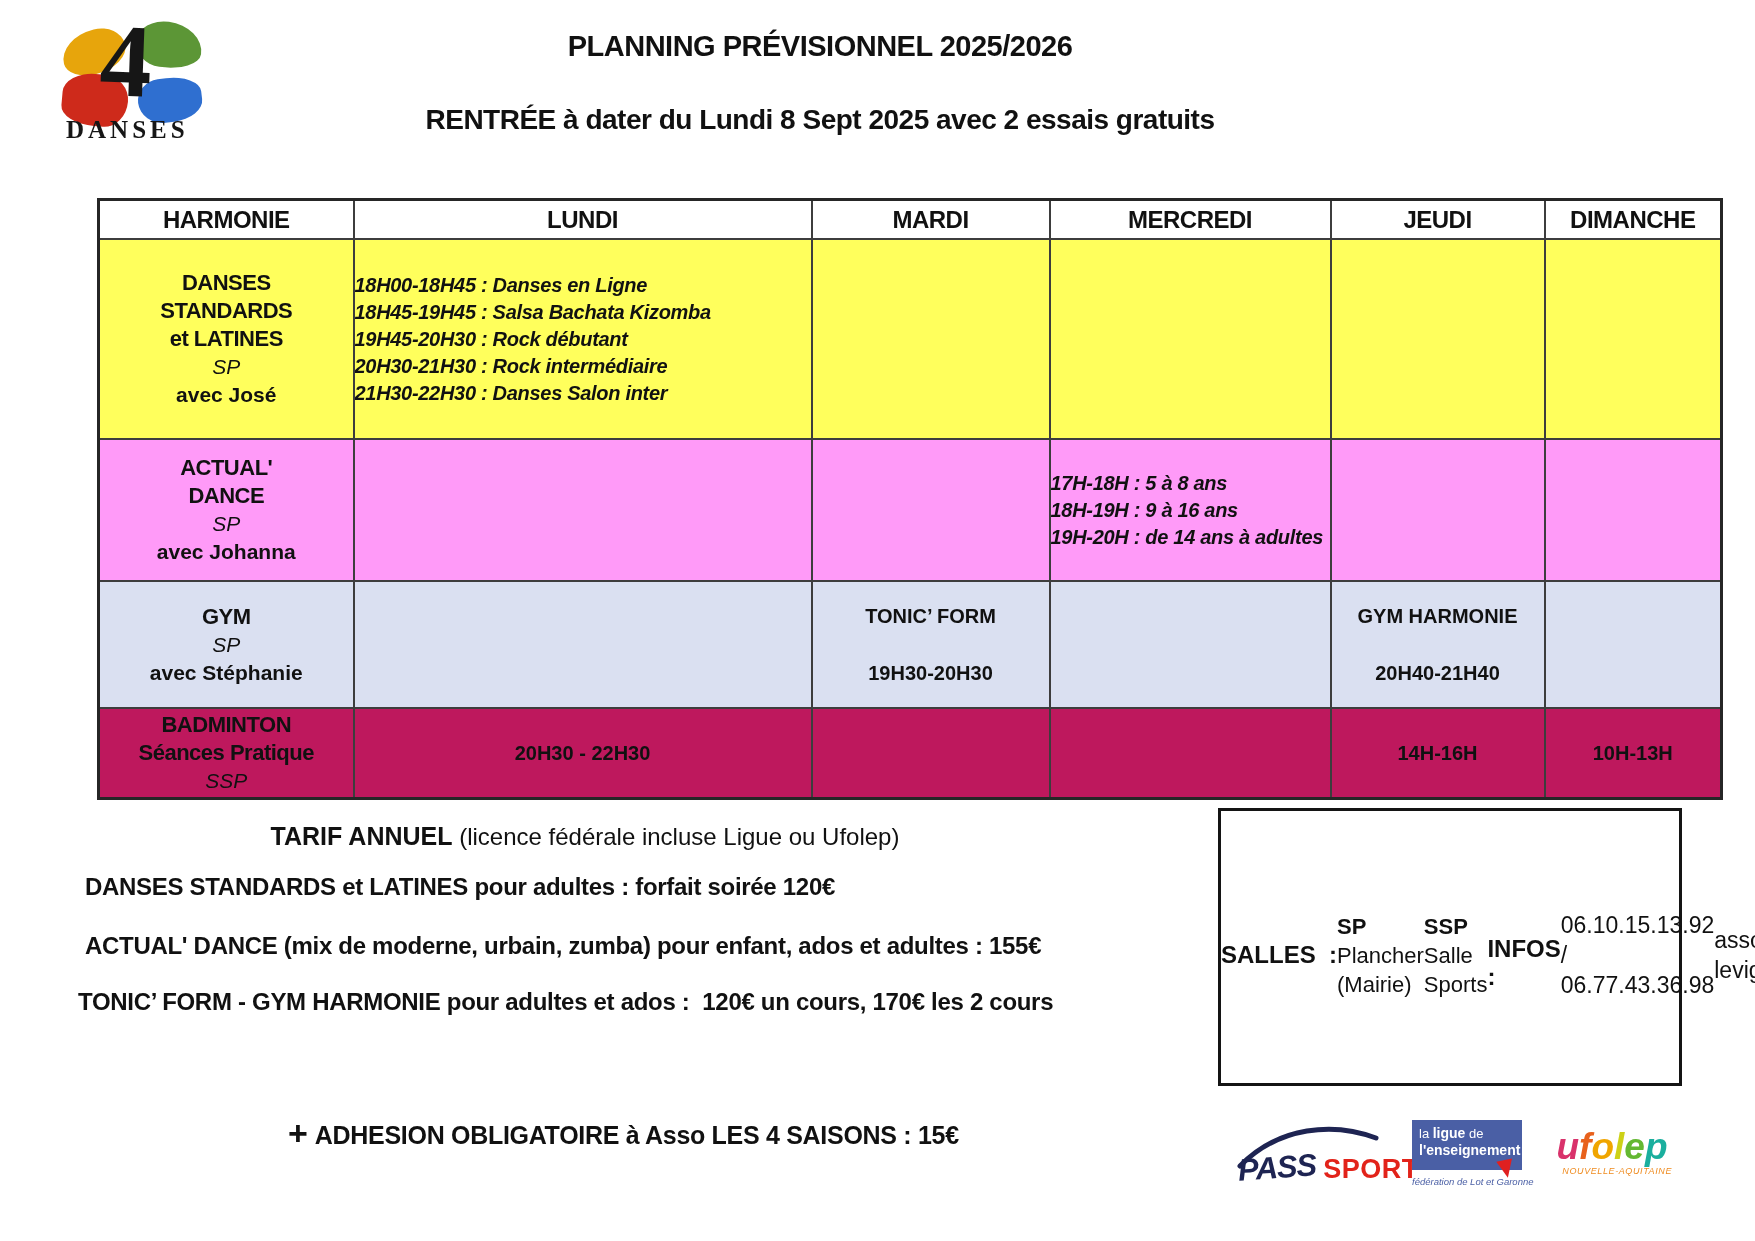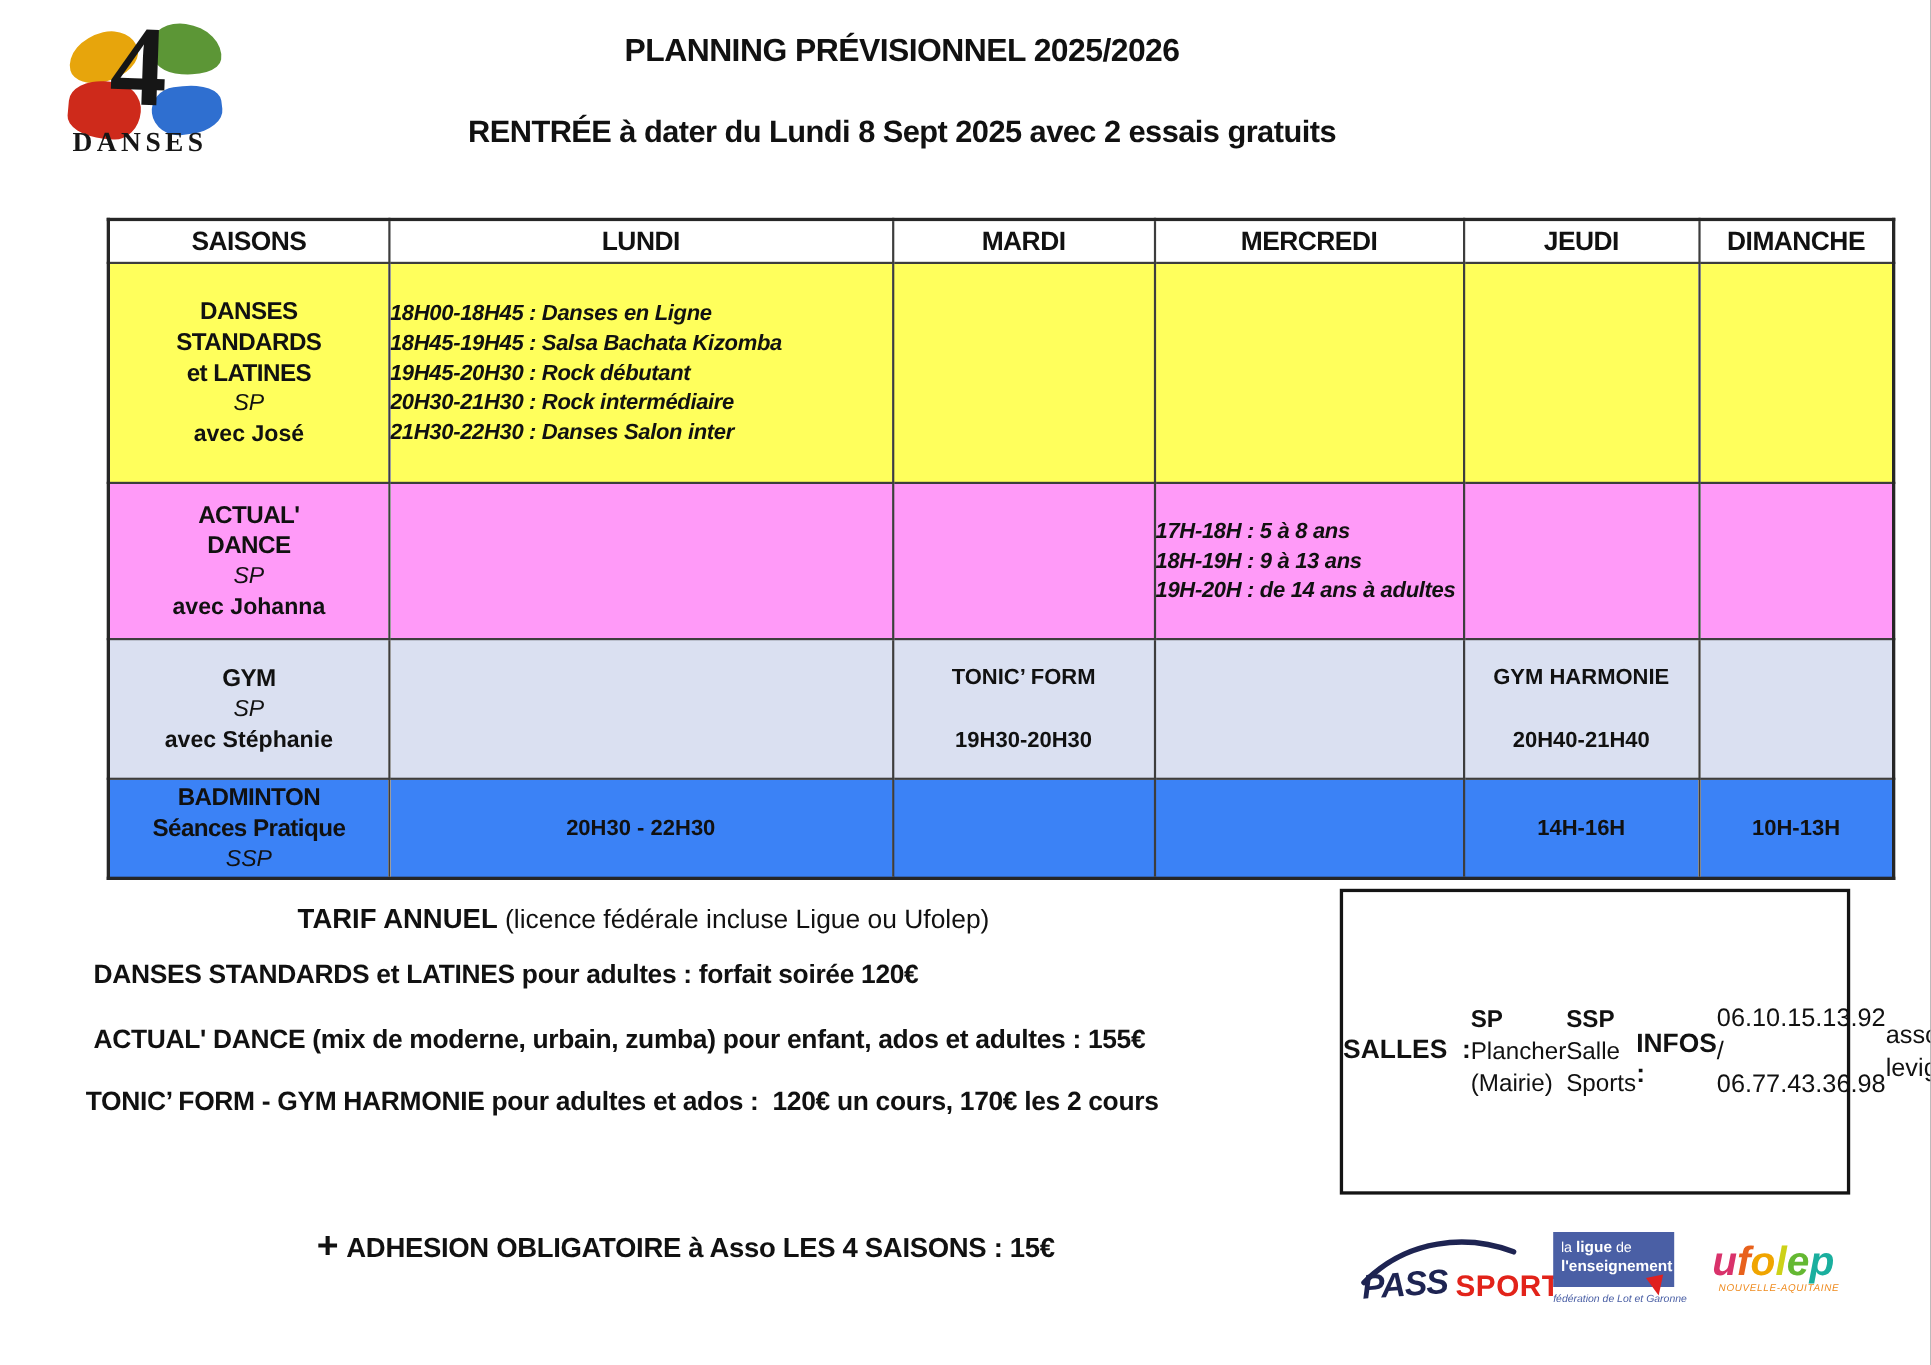--- a/index.html
+++ b/index.html
@@ -20,21 +20,21 @@
   .title1{position:absolute;left:0;top:30px;width:1640px;text-align:center;font-weight:700;font-size:29px;letter-spacing:-0.5px;}
   .title2{position:absolute;left:0;top:104px;width:1640px;text-align:center;font-weight:700;font-size:28px;letter-spacing:-0.5px;}
   
   .tablewrap{position:absolute;left:97px;top:198px;}
   table.planning{border-collapse:collapse;table-layout:fixed;width:1623px;border:3px solid #262626;}
   table.planning th,table.planning td{border:2px solid #3d3d3d;padding:0;overflow:hidden;}
   table.planning th{height:37px;background:#ffffff;font-size:24px;font-weight:700;letter-spacing:-0.5px;text-align:center;vertical-align:middle;}
   tr.row-danses td{background:#FFFF5C;height:198px;}
   tr.row-actual td{background:#FF9AF8;height:140px;}
   tr.row-gym td{background:#DAE0F1;height:125px;}
-  tr.row-bad td{background:#3b82f6;height:88px;}
+  tr.row-bad td{background:#be185d;height:88px;}
   td.section-cell{text-align:center;vertical-align:middle;}
   .sec-name{font-weight:700;font-size:22px;line-height:28px;letter-spacing:-0.5px;}
   .sec-salle{font-style:italic;font-size:21px;line-height:28px;}
   .sec-coach{font-weight:700;font-size:21px;line-height:28px;}
   td.sched-cell{vertical-align:middle;text-align:left;padding-left:14px;padding-right:44px;font-style:italic;}
   .sched-line{font-weight:700;font-size:20px;line-height:27px;letter-spacing:-0.3px;}
   td.gym-cell{text-align:center;vertical-align:middle;}
   .gym-title{font-weight:700;font-size:20px;}
   .gym-time{font-weight:700;font-size:20px;margin-top:34px;}
   td.time-cell{text-align:center;vertical-align:middle;font-weight:700;font-size:20px;}
@@ -104,21 +104,21 @@
       <colgroup>
         <col style="width:255px">
           <col style="width:458px">
           <col style="width:238px">
         <col style="width:281px">
           <col style="width:214px">
           <col style="width:177px">
       </colgroup>
       <tbody>
           <tr>
-        <th>SAISONS</th>
+        <th>HARMONIE</th>
         <th>LUNDI</th>
         <th>MARDI</th>
         <th>MERCREDI</th>
         <th>JEUDI</th>
         <th>DIMANCHE</th>
       </tr>
 
       <tr class="row-danses">
         <td class="section-cell">
           <div class="sec-name">DANSES</div>
@@ -144,21 +144,21 @@
         <td class="section-cell">
           <div class="sec-name">ACTUAL'</div>
           <div class="sec-name">DANCE</div>
           <div class="sec-salle">SP</div>
           <div class="sec-coach">avec Johanna</div>
         </td>
         <td></td>
         <td></td>
         <td class="sched-cell">
           <div class="sched-line">17H-18H : 5 à 8 ans</div>
-          <div class="sched-line">18H-19H : 9 à 13 ans</div>
+          <div class="sched-line">18H-19H : 9 à 16 ans</div>
           <div class="sched-line">19H-20H : de 14 ans à adultes</div>
         </td>
         <td></td>
         <td></td>
       </tr>
 
       <tr class="row-gym">
         <td class="section-cell">
           <div class="sec-name">GYM</div>
           <div class="sec-salle">SP</div>

